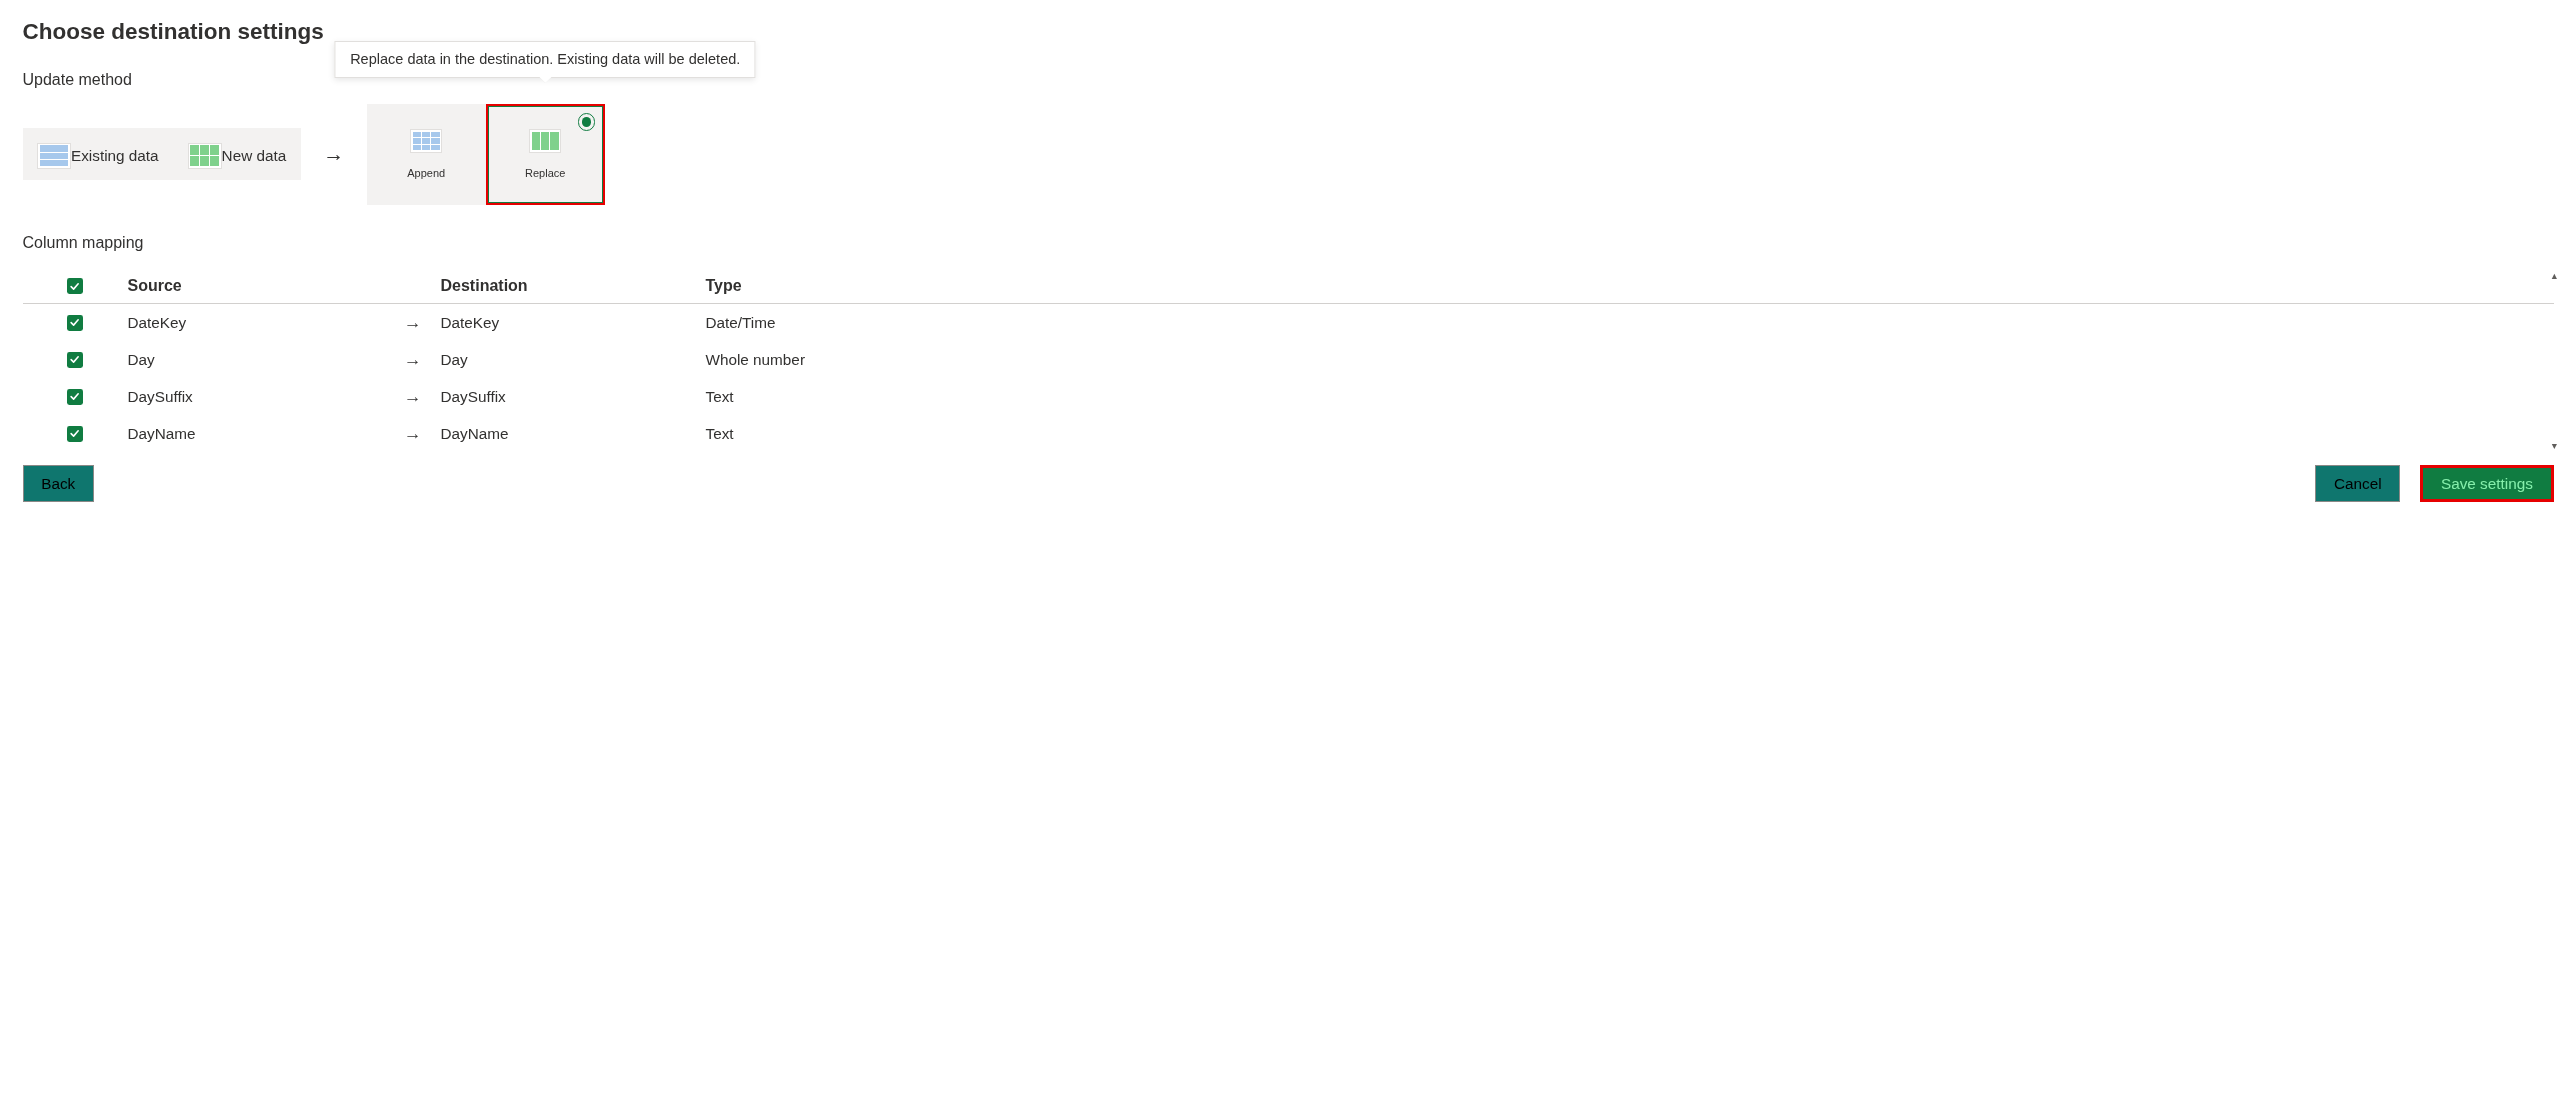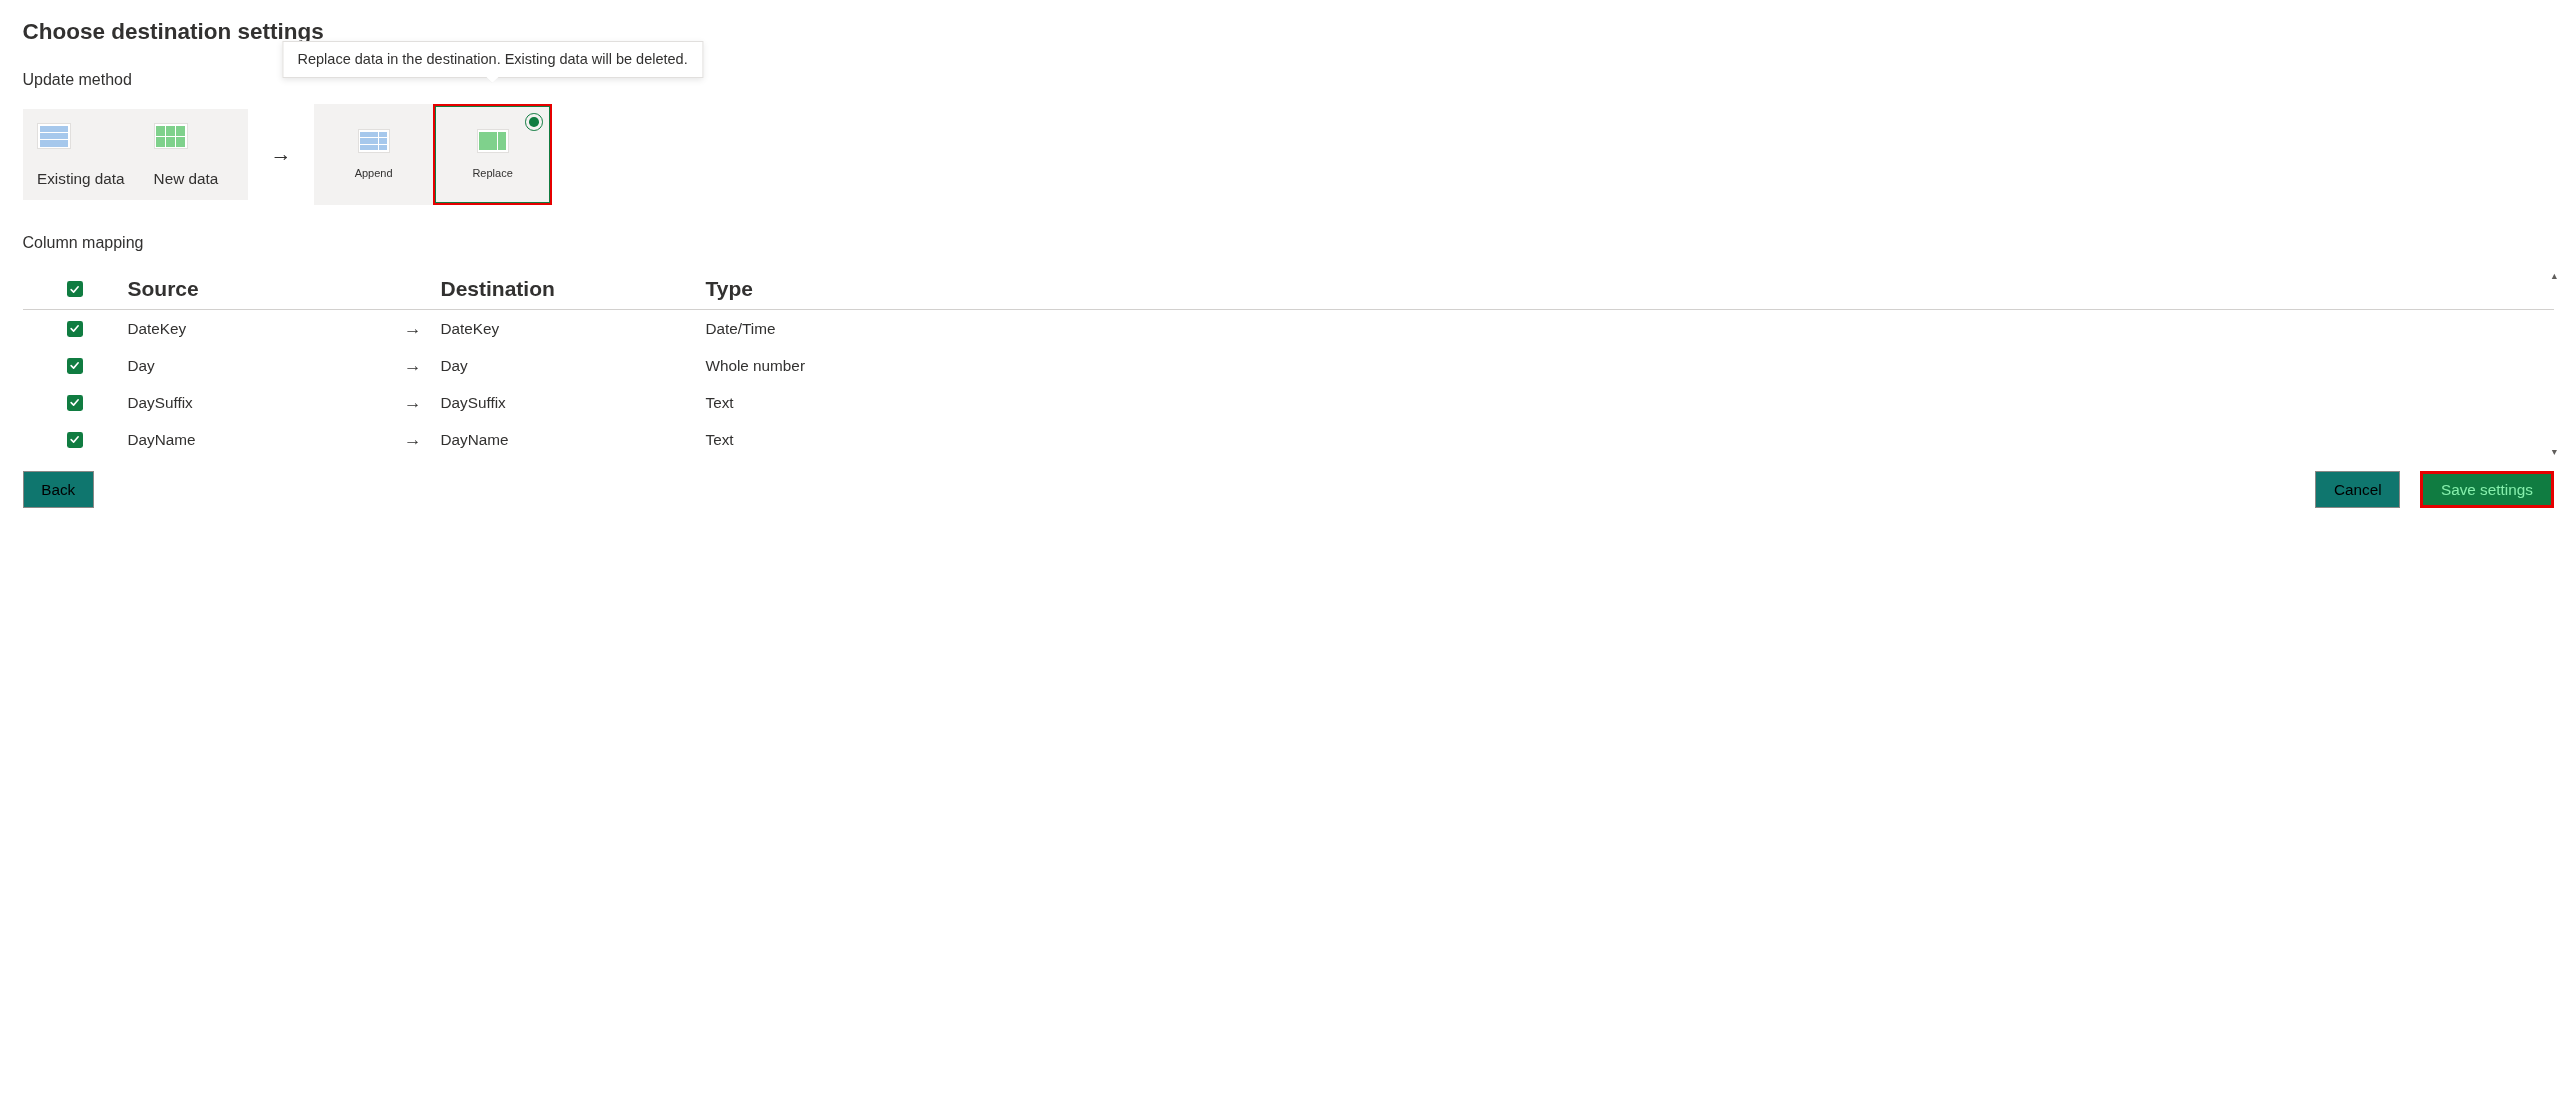--- a/index.html
+++ b/index.html
@@ -29,22 +29,23 @@
       position: relative;
     }
     .data-cards-container {
       background: #f3f2f1;
       padding: 14.5px 14.5px 11.3px;
       display: flex;
       gap: 29px;
     }
     .data-card {
       display: flex;
-      flex-direction: column;
-      gap: 21px;
+      flex-direction: row;
+      align-items: center;
+      gap: 0;
       min-width: 80px;
     }
     .data-card .icon-box {
       width: 34px;
       height: 26px;
       background: #fff;
       border: 0.8px solid #e1dfdd;
       display: flex;
       flex-direction: column;
       padding: 1.6px;
@@ -124,21 +125,21 @@
       position: relative;
     }
     .map-row {
       display:flex;
       align-items:center;
       padding: 8px 0;
     }
     .map-row.header {
       border-bottom: 0.8px solid #d2d0ce;
       font-weight:600;
-      font-size:21px;
+      font-size:16px;
     }
     .col-chk { width: 105px; display:flex; justify-content:center; }
     .col-src { width: 257px; }
     .col-arr { width: 56px; text-align:center; font-size:17.7px; font-weight:700;}
     .col-dst { width: 265px; }
     .col-type { flex:1; }
     .chk {
       width:16px; height:16px; background:#107c41; border-radius:2.4px;
       display:flex; align-items:center; justify-content:center;
       cursor:pointer;

